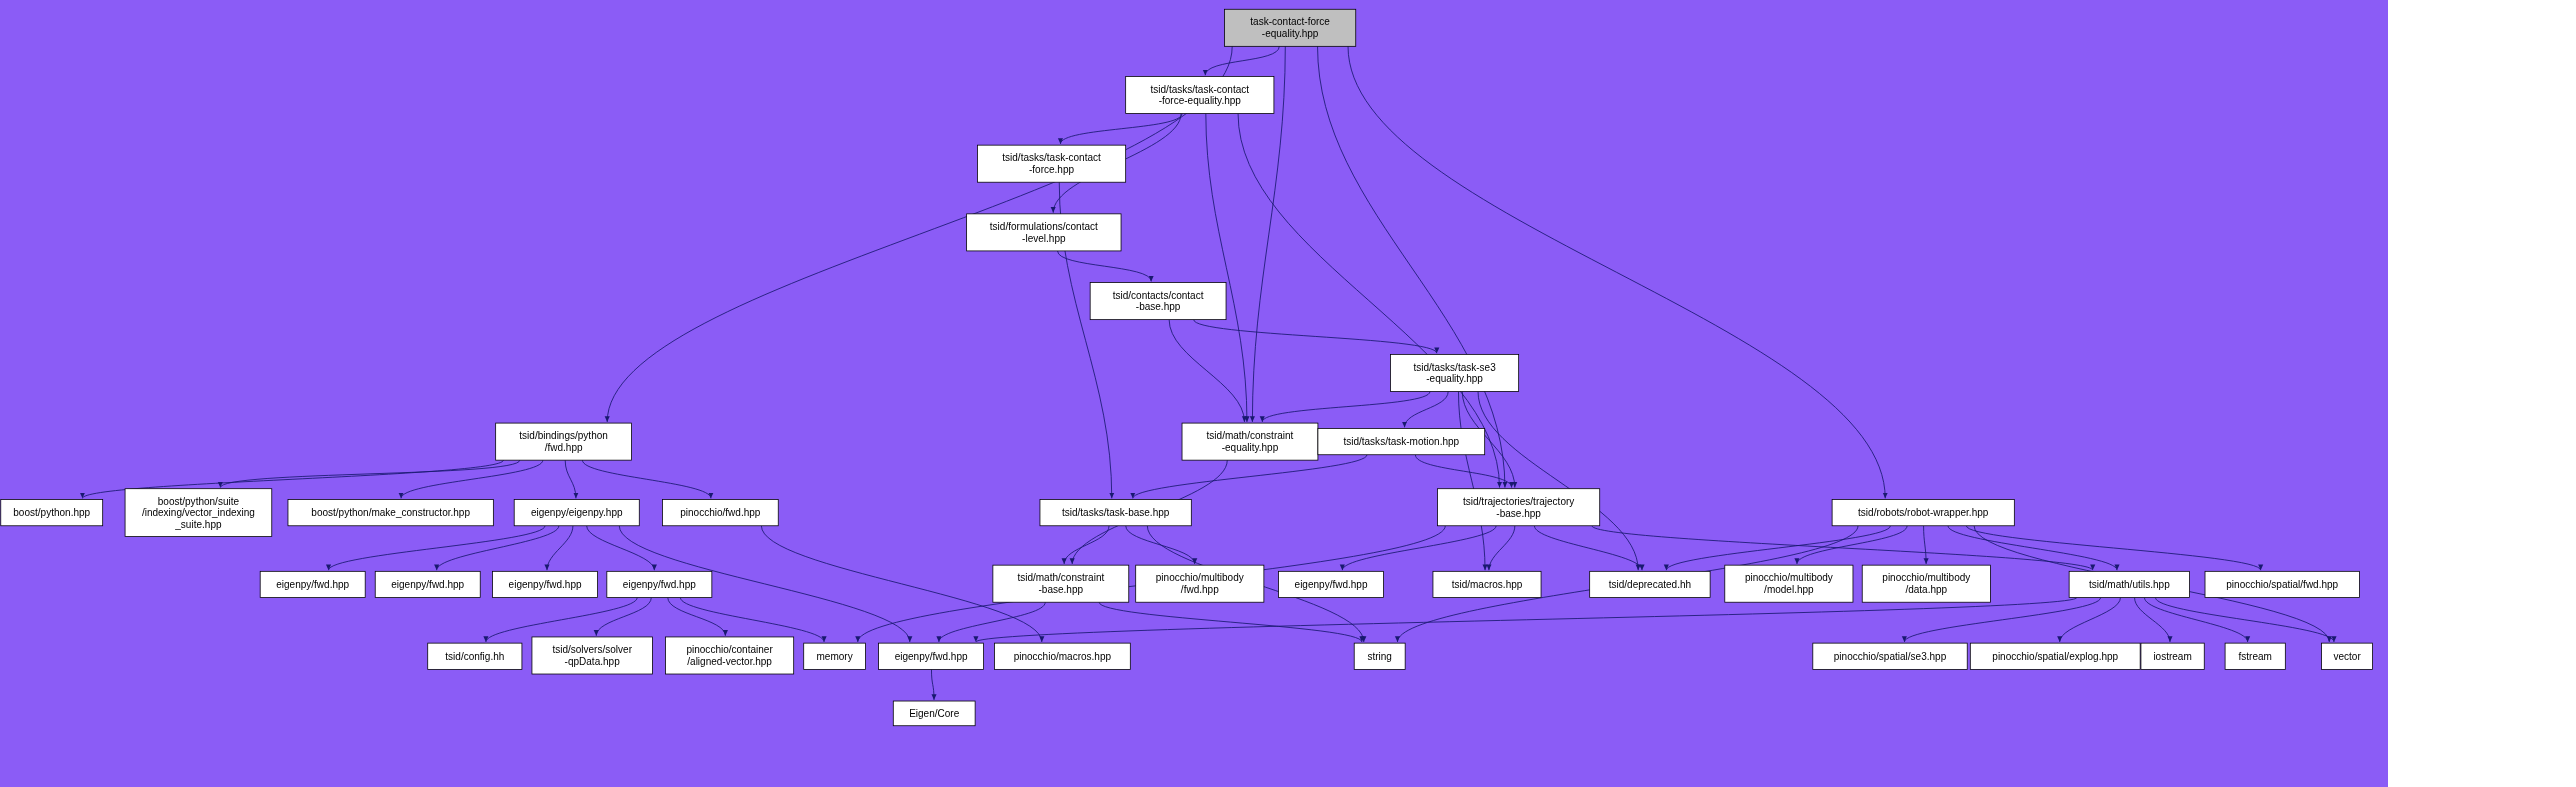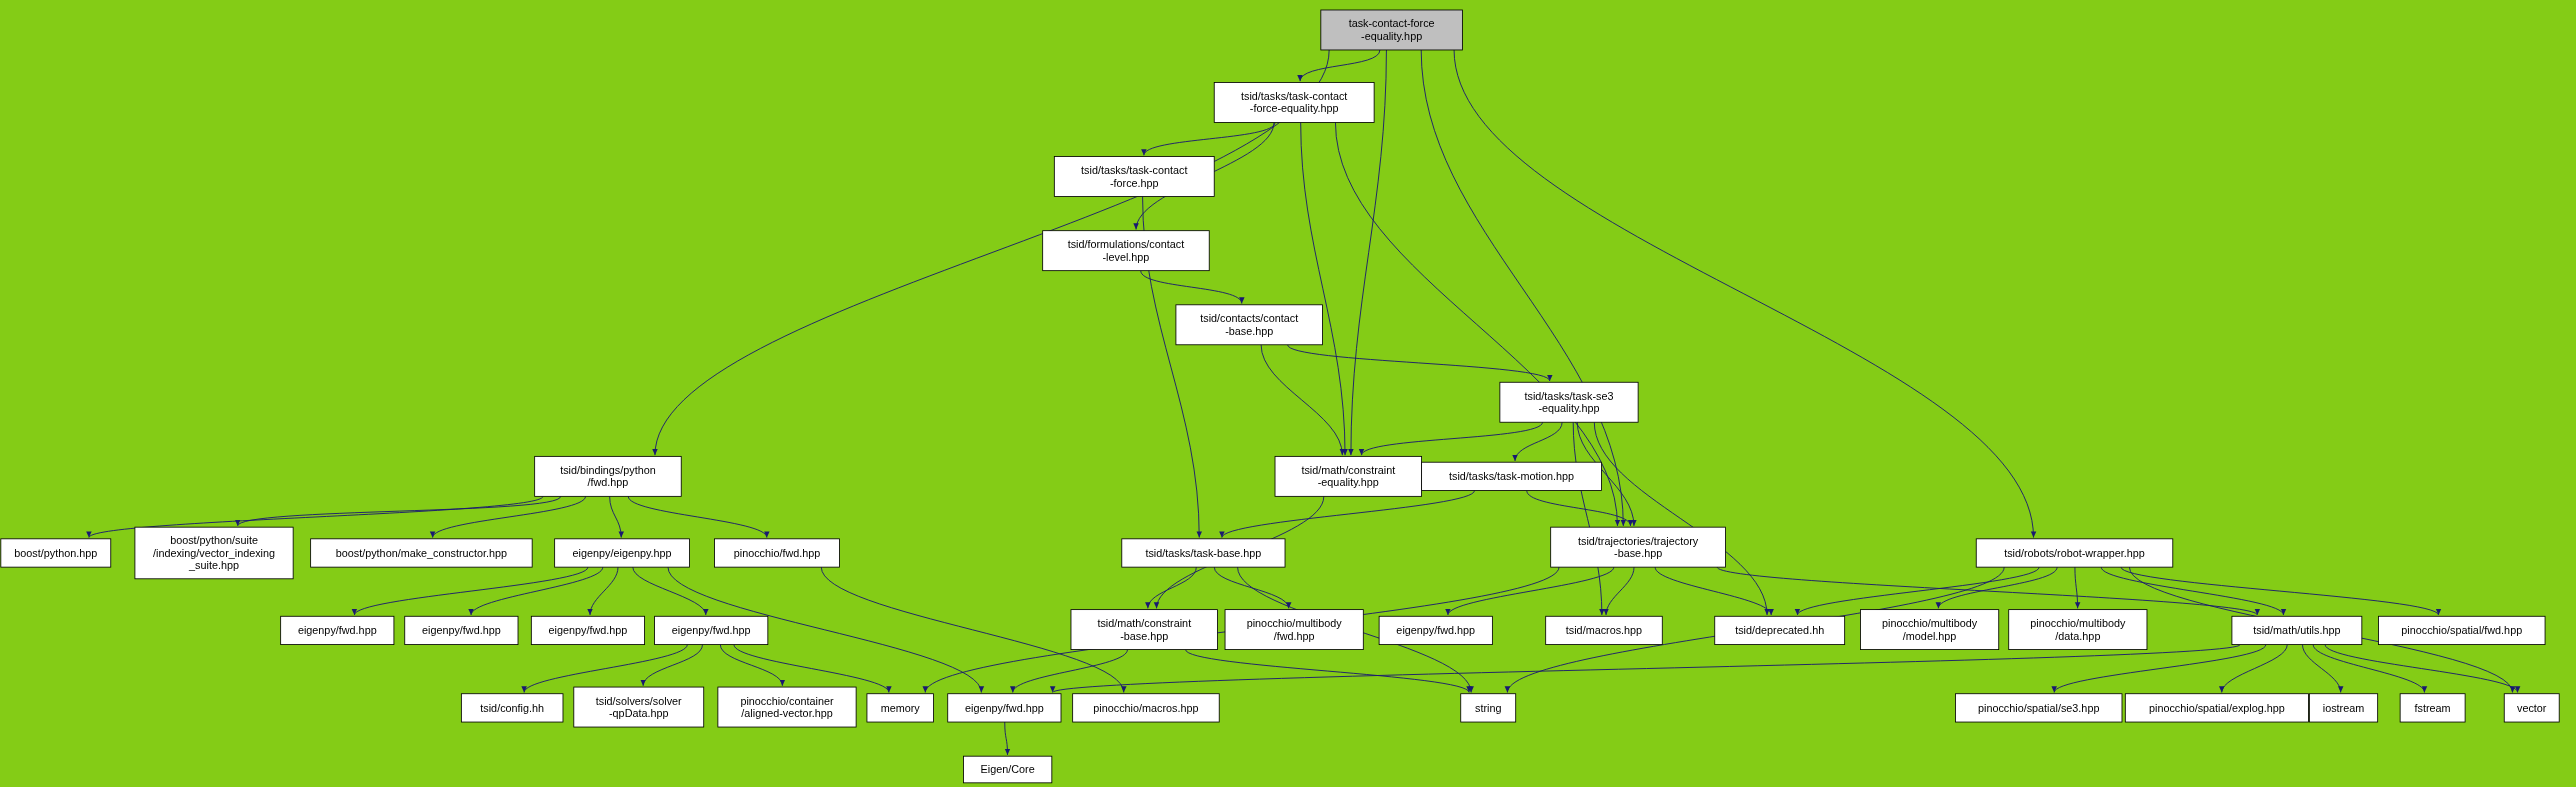--- a/index.html
+++ b/index.html
@@ -2,23 +2,23 @@
 <html style="font-size:13.3px"><head>
 <meta charset="utf-8">
 <style>
   html, body {
     margin: 0;
     padding: 0;
     background: #ffffff;
   }
   .canvas {
     position: relative;
-    width: 2576px;
+    width: 2388px;
     height: 787px;
-    background: #84cc16;
+    background: #8b5cf6;
     overflow: hidden;
     font-family: "Liberation Sans", sans-serif;
   }
   #graph-svg {
     width: 100%;
     height: 100%;
     display: block;
   }
   .edge {
     fill: none;

